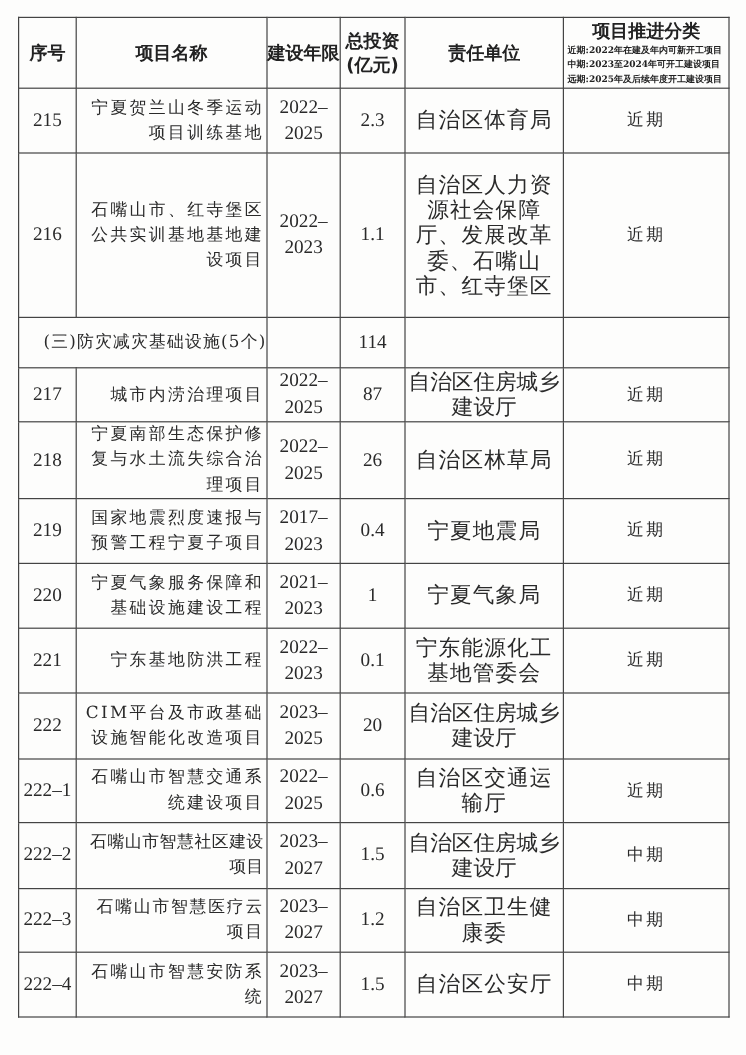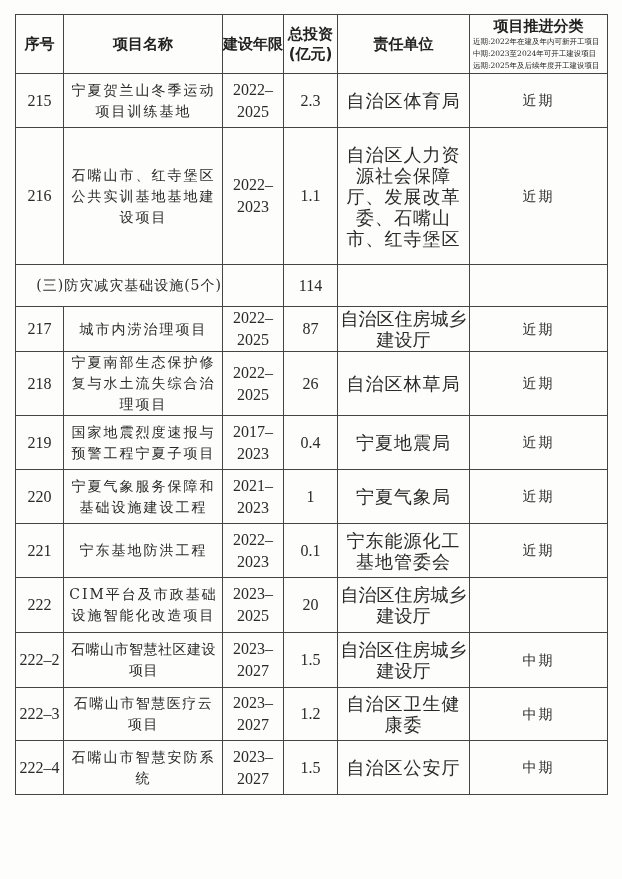--- a/index.html
+++ b/index.html
@@ -4,27 +4,27 @@
 <style>
   html, body { margin: 0; padding: 0; background: #fdfdfc; }
   body { width: 622px; height: 879px; position: relative; overflow: hidden;
          font-family: "DejaVu Serif", "Liberation Serif", serif; color: #2a2a2a; }
   table { position: absolute; left: 15px; top: 14px; border-collapse: collapse;
           table-layout: fixed; width: 592px; }
   td, th { border: 1.2px solid #444; padding: 0; text-align: center; vertical-align: middle;
            font-weight: normal; }
   th { font-family: "DejaVu Sans", "Liberation Sans", sans-serif; font-weight: bold; font-size: 15px; color: #222; }
   td { font-size: 14px; line-height: 21px; }
-  td.name { text-align: center; padding: 0 2px 0 3px; letter-spacing: 2px; font-size: 14px; }
+  td.name { text-align: right; padding: 0 2px 0 3px; letter-spacing: 2px; font-size: 14px; }
   td.num { font-family: "Liberation Serif", serif; font-size: 16px; line-height: 22px; }
   td.unit { letter-spacing: 1px; font-size: 18px; }
   td.cls { letter-spacing: 2px; }
   td.section { text-align: right; padding-left: 12px; letter-spacing: 1px; }
   .legend-title { display: block; font-size: 15px; line-height: 20px; }
-  .legend-line { display: block; font-size: 7.5px; line-height: 12px; font-weight: normal;
+  .legend-line { display: block; font-size: 7.5px; line-height: 12px; font-weight: bold;
                  font-family: "DejaVu Serif", serif; text-align: left; padding-left: 3px; white-space: nowrap; }
 </style>
 </head>
 <body>
 
 <table>
   <colgroup>
     <col style="width:48px">
       <col style="width:159px">
       <col style="width:61px">
@@ -126,20 +126,28 @@
 
     <tr style="height:55px">
       <td class="num">222</td>
       <td class="name">CIM平台及市政基础设施智能化改造项目</td>
       <td class="num"><span>2023–</span><br><span>2025</span></td>
       <td class="num">20</td>
       <td class="unit" style="letter-spacing:0">自治区住房城乡建设厅</td>
       <td class="cls"></td>
     </tr>
 
+    <tr style="height:53px">
+      <td class="num">222–1</td>
+      <td class="name">石嘴山市智慧交通系统建设项目</td>
+      <td class="num"><span>2022–</span><br><span>2025</span></td>
+      <td class="num">0.6</td>
+      <td class="unit">自治区交通运输厅</td>
+      <td class="cls">近期</td>
+    </tr>
 
     <tr style="height:55px">
       <td class="num">222–2</td>
       <td class="name" style="letter-spacing:0.5px">石嘴山市智慧社区建设项目</td>
       <td class="num"><span>2023–</span><br><span>2027</span></td>
       <td class="num">1.5</td>
       <td class="unit" style="letter-spacing:0">自治区住房城乡建设厅</td>
       <td class="cls">中期</td>
     </tr>
 

